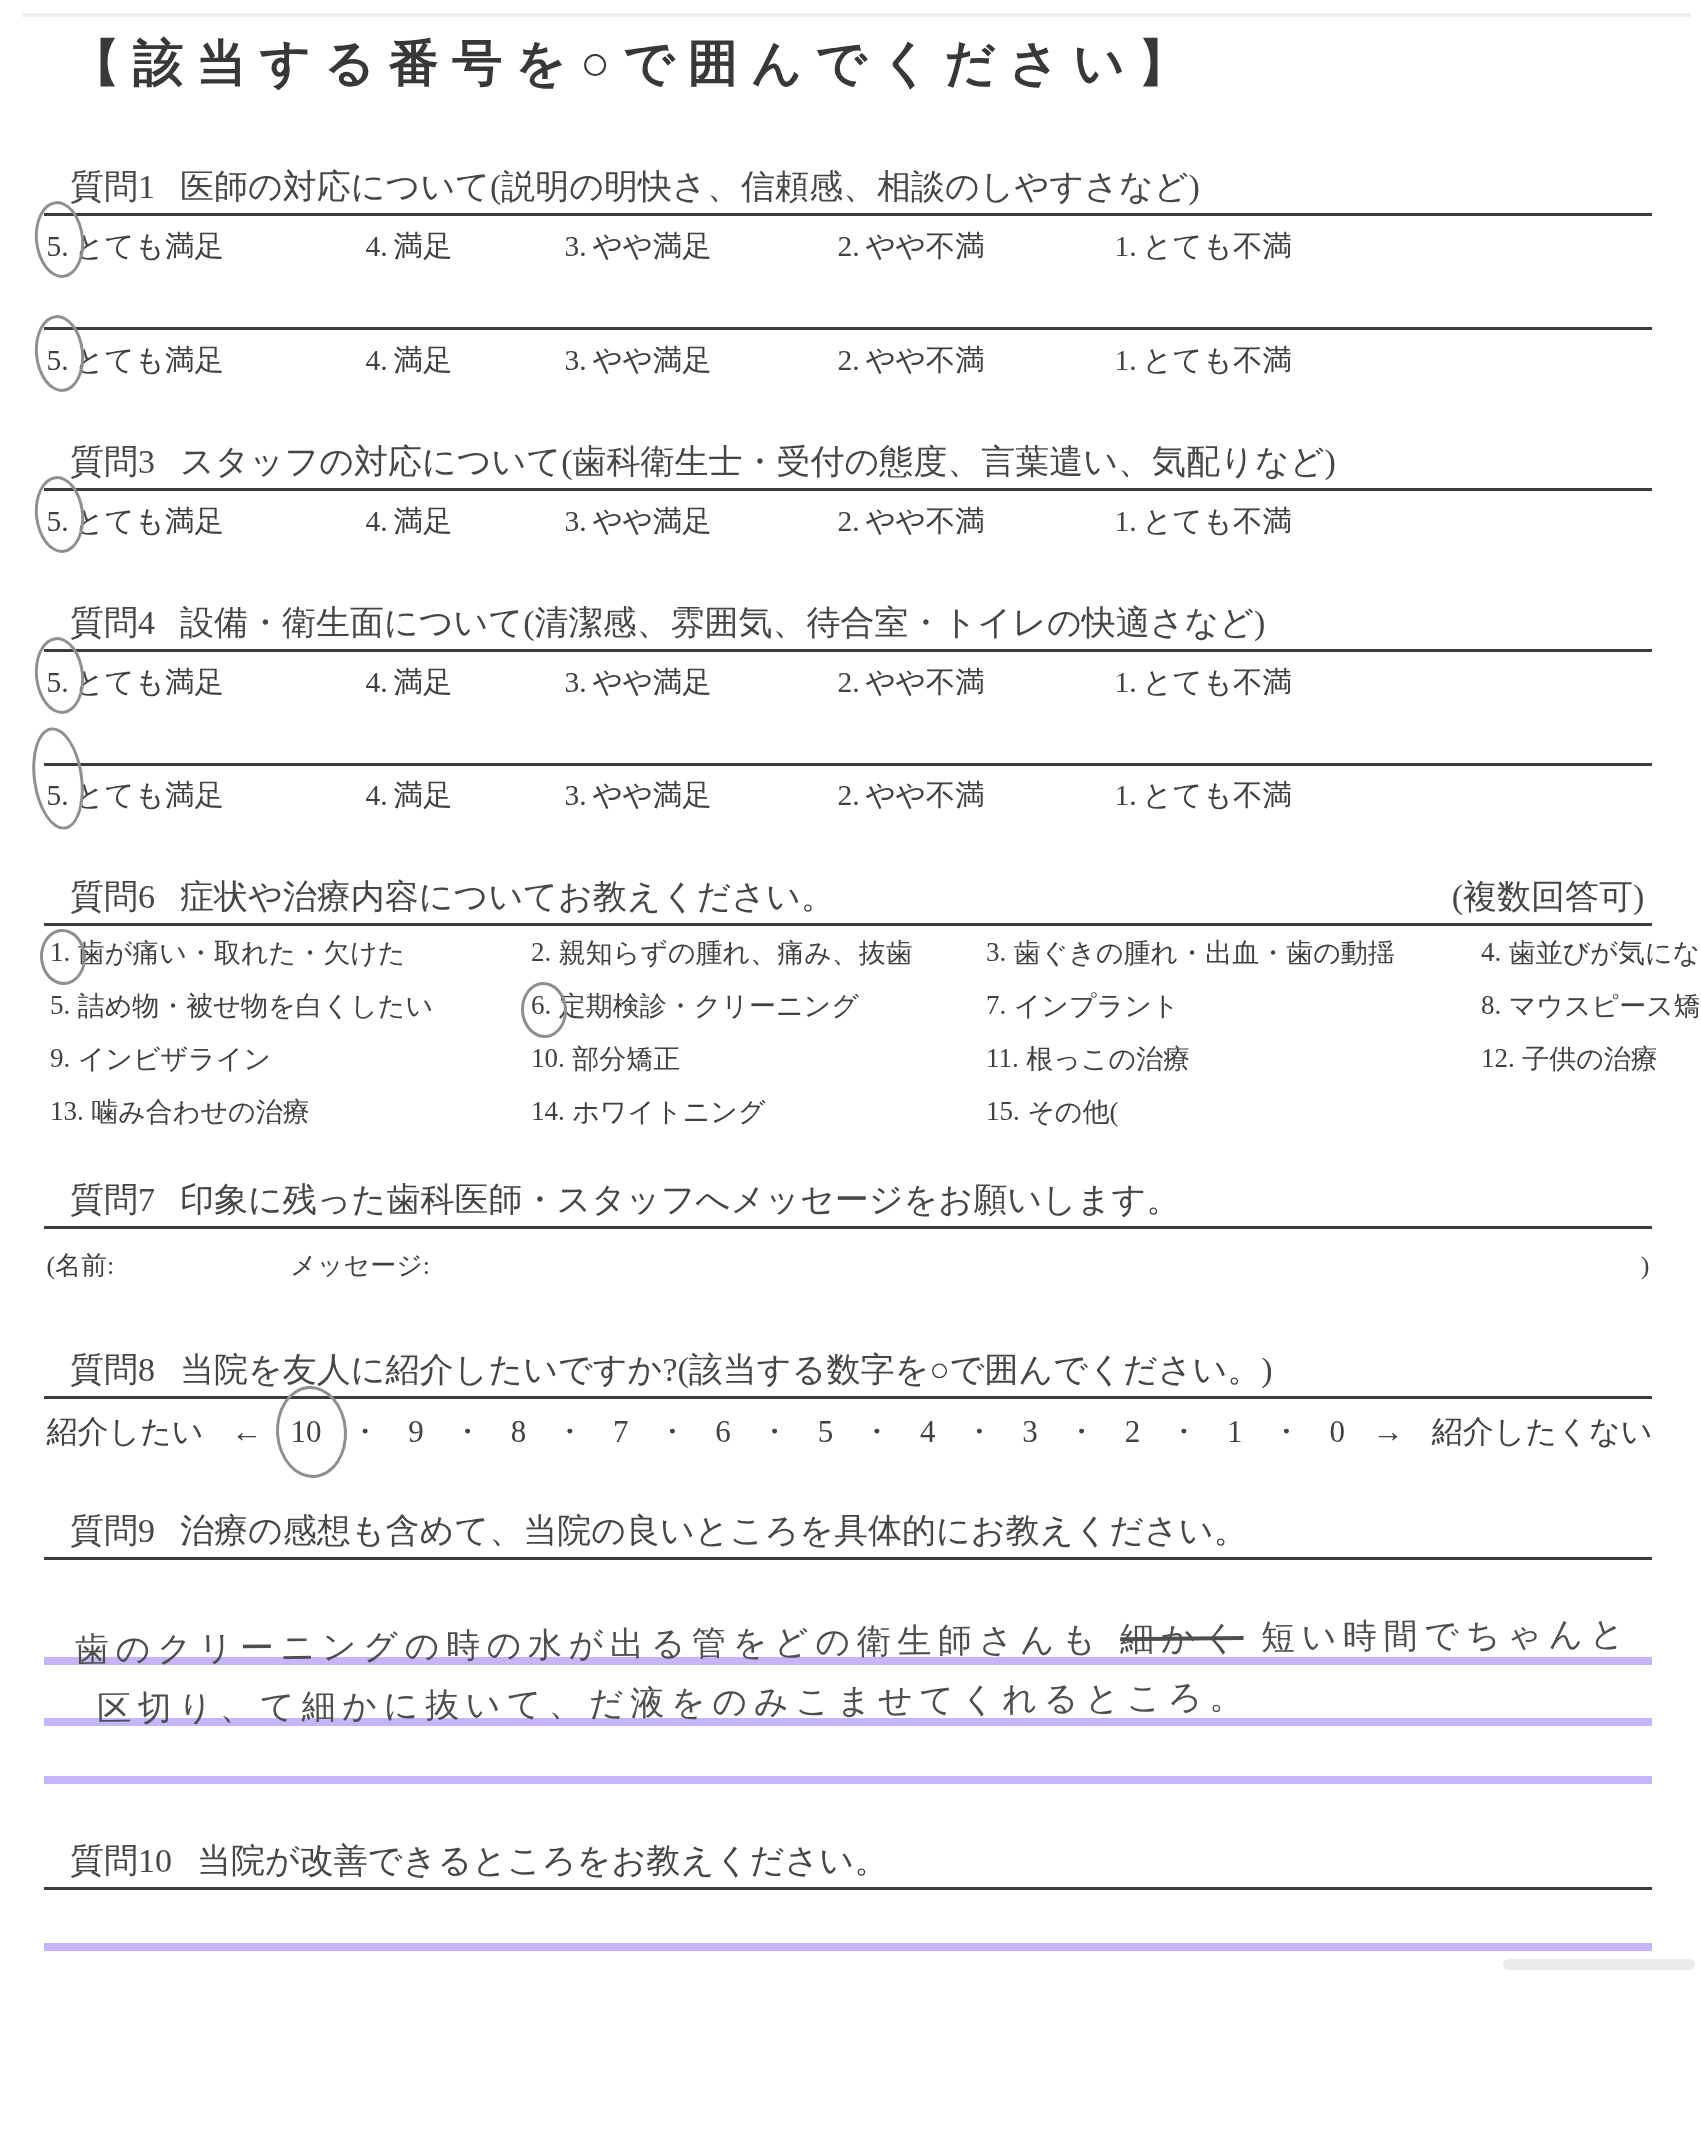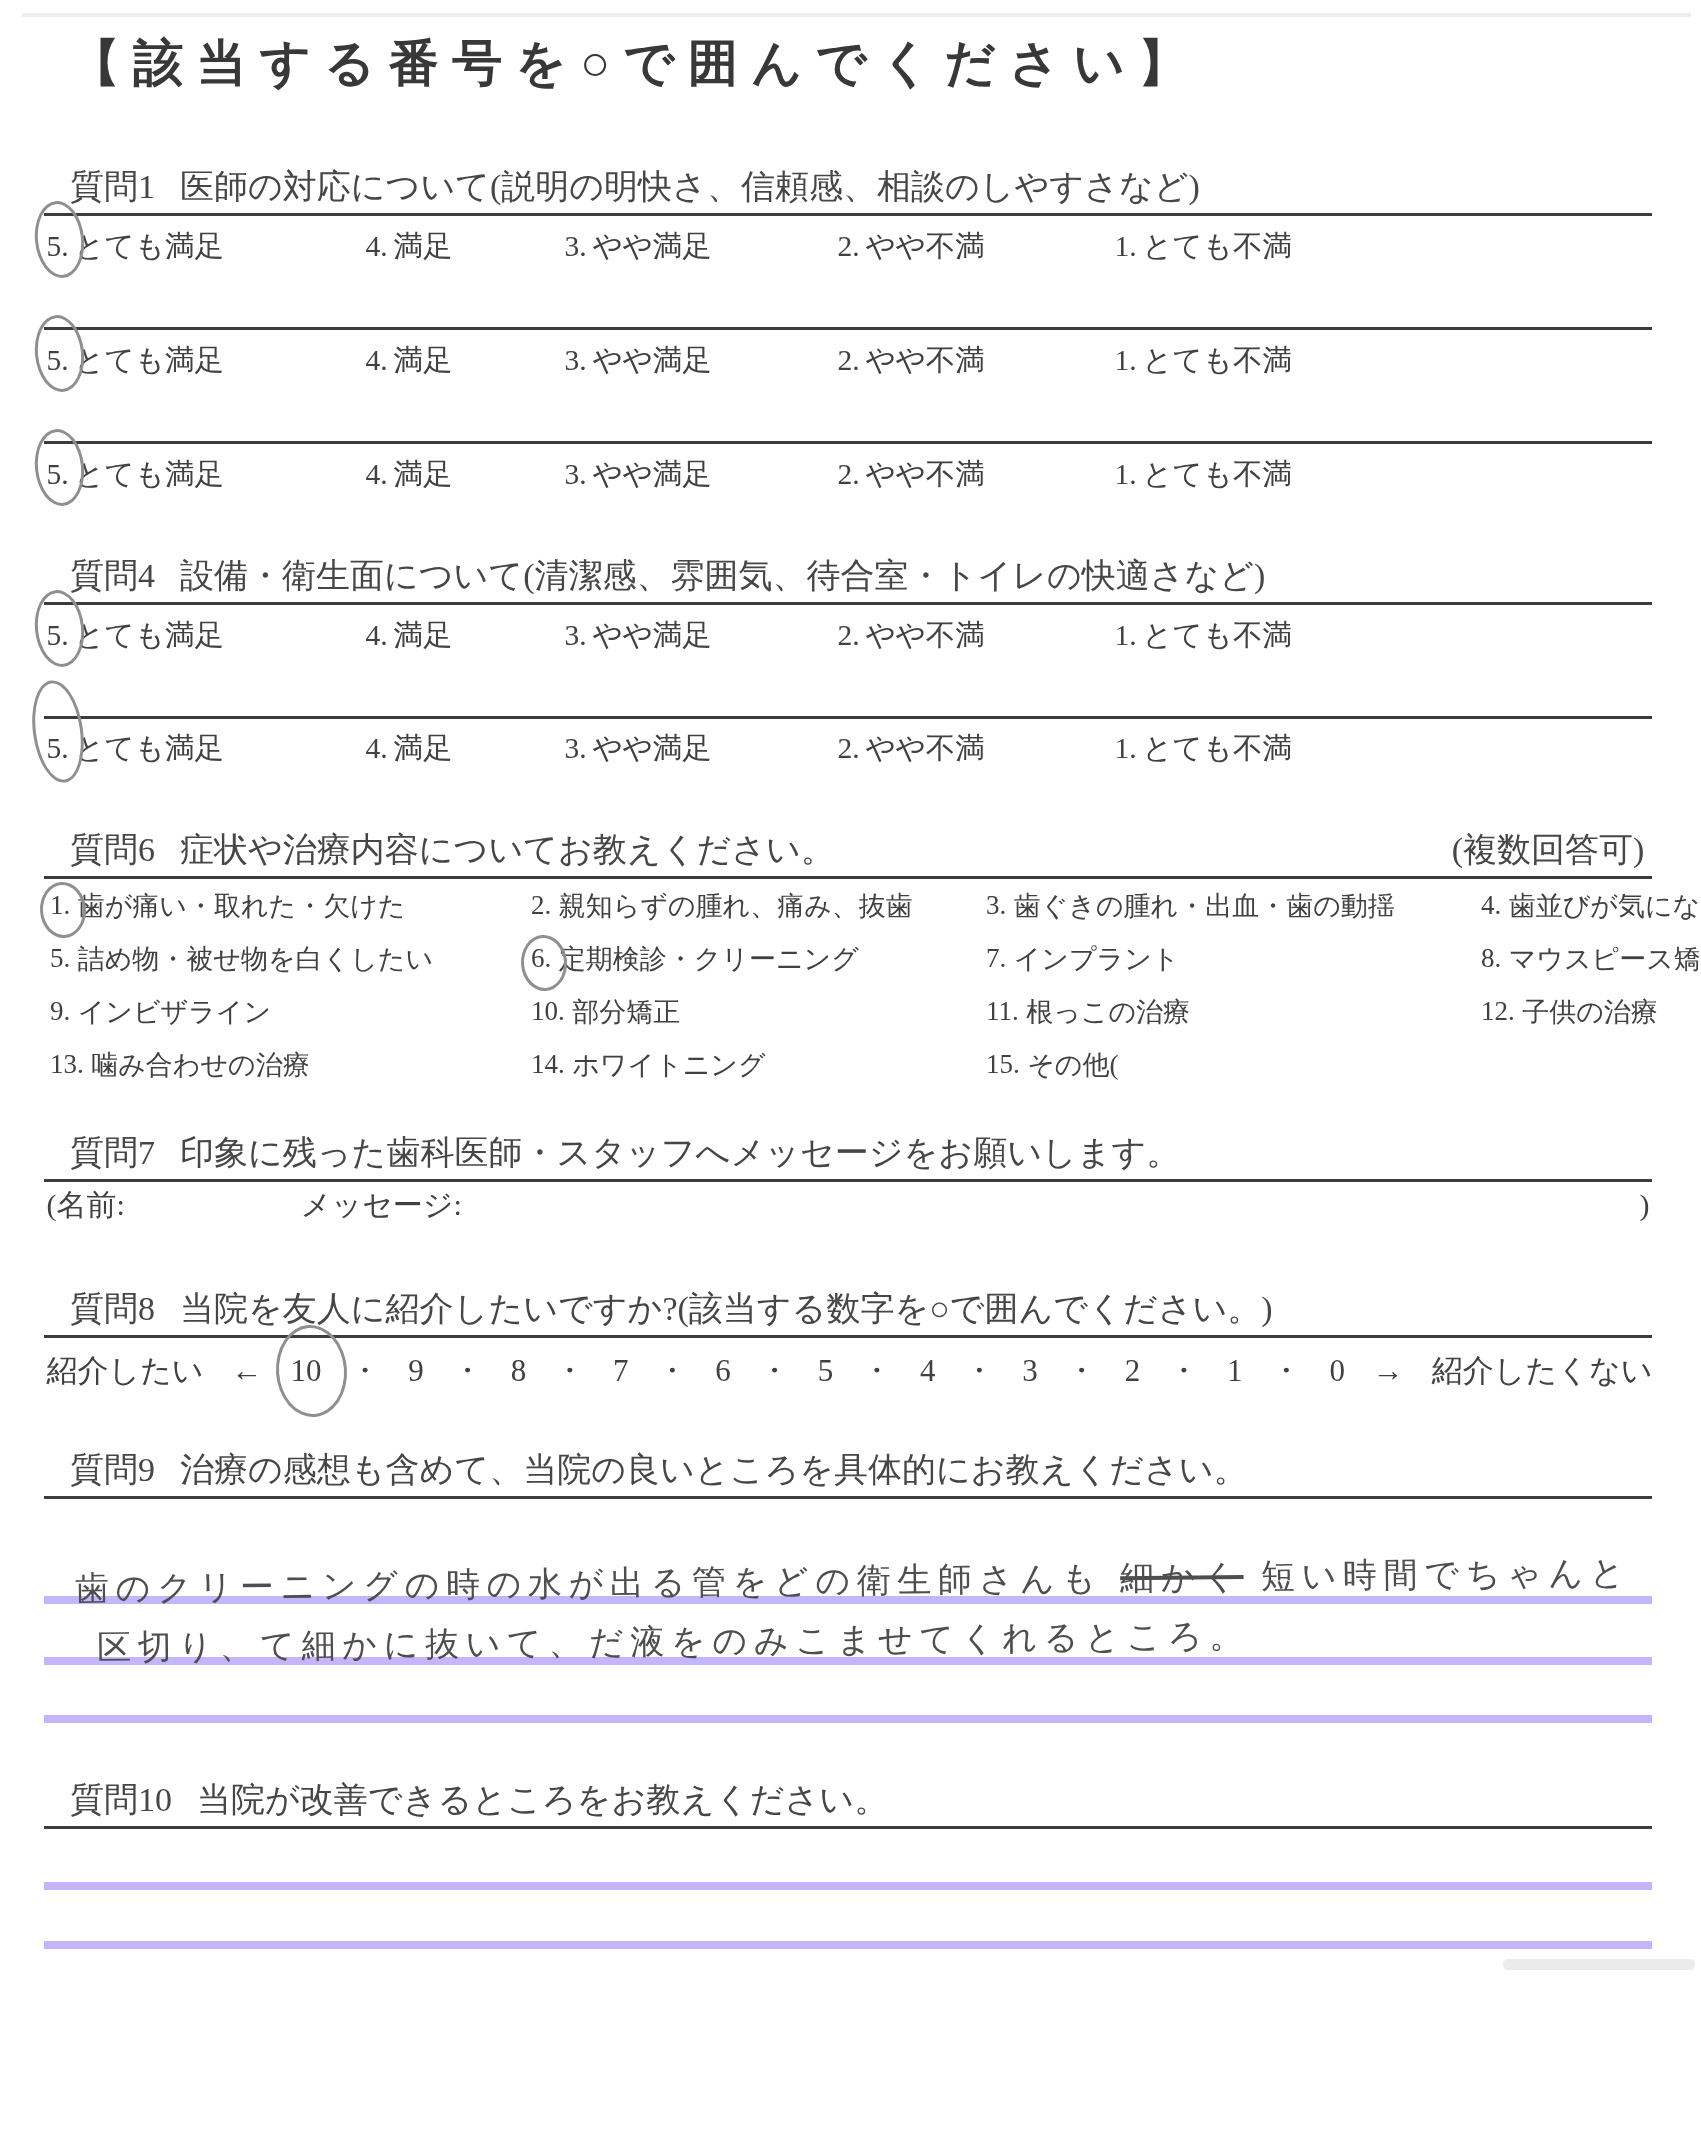--- a/index.html
+++ b/index.html
@@ -89,22 +89,22 @@
     font-size:27px;
     white-space:nowrap;
   }
   .q6cell.paren-end{justify-content:flex-end;}
 
   
   .q7row{
     display:flex;
     margin-left:-23.6px;
     margin-right:-18.5px;
-    padding-top:1px;
-    font-size:30px;
+    padding-top:15px;
+    font-size:26px;
     line-height:43px;
     text-align:right;
   }
   .q7row .q7msg{margin-left:176px;}
   .q7row .q7close{margin-left:auto;}
 
   
   .q8row{
     display:flex;
     justify-content:space-between;
@@ -204,20 +204,23 @@
           <span>やや不満</span>
         </span>
       <span class="opt">
           <span>1.</span>
           <span>とても不満</span>
         </span>
     </div>
   </section>
 
   <section class="qblock">
+    <h2 class="qheading">
+      <span class="qnum">質問3</span><span class="qtopic">スタッフの対応について(歯科衛生士・受付の態度、言葉遣い、気配りなど)</span>
+    </h2>
     <div class="rule"></div>
     <div class="opts">
       <span class="opt w1">
           <span class="circled c-rate"><span>5.</span></span>
           <span>とても満足</span>
         </span>
       <span class="opt w2">
           <span>4.</span>
           <span>満足</span>
         </span>

